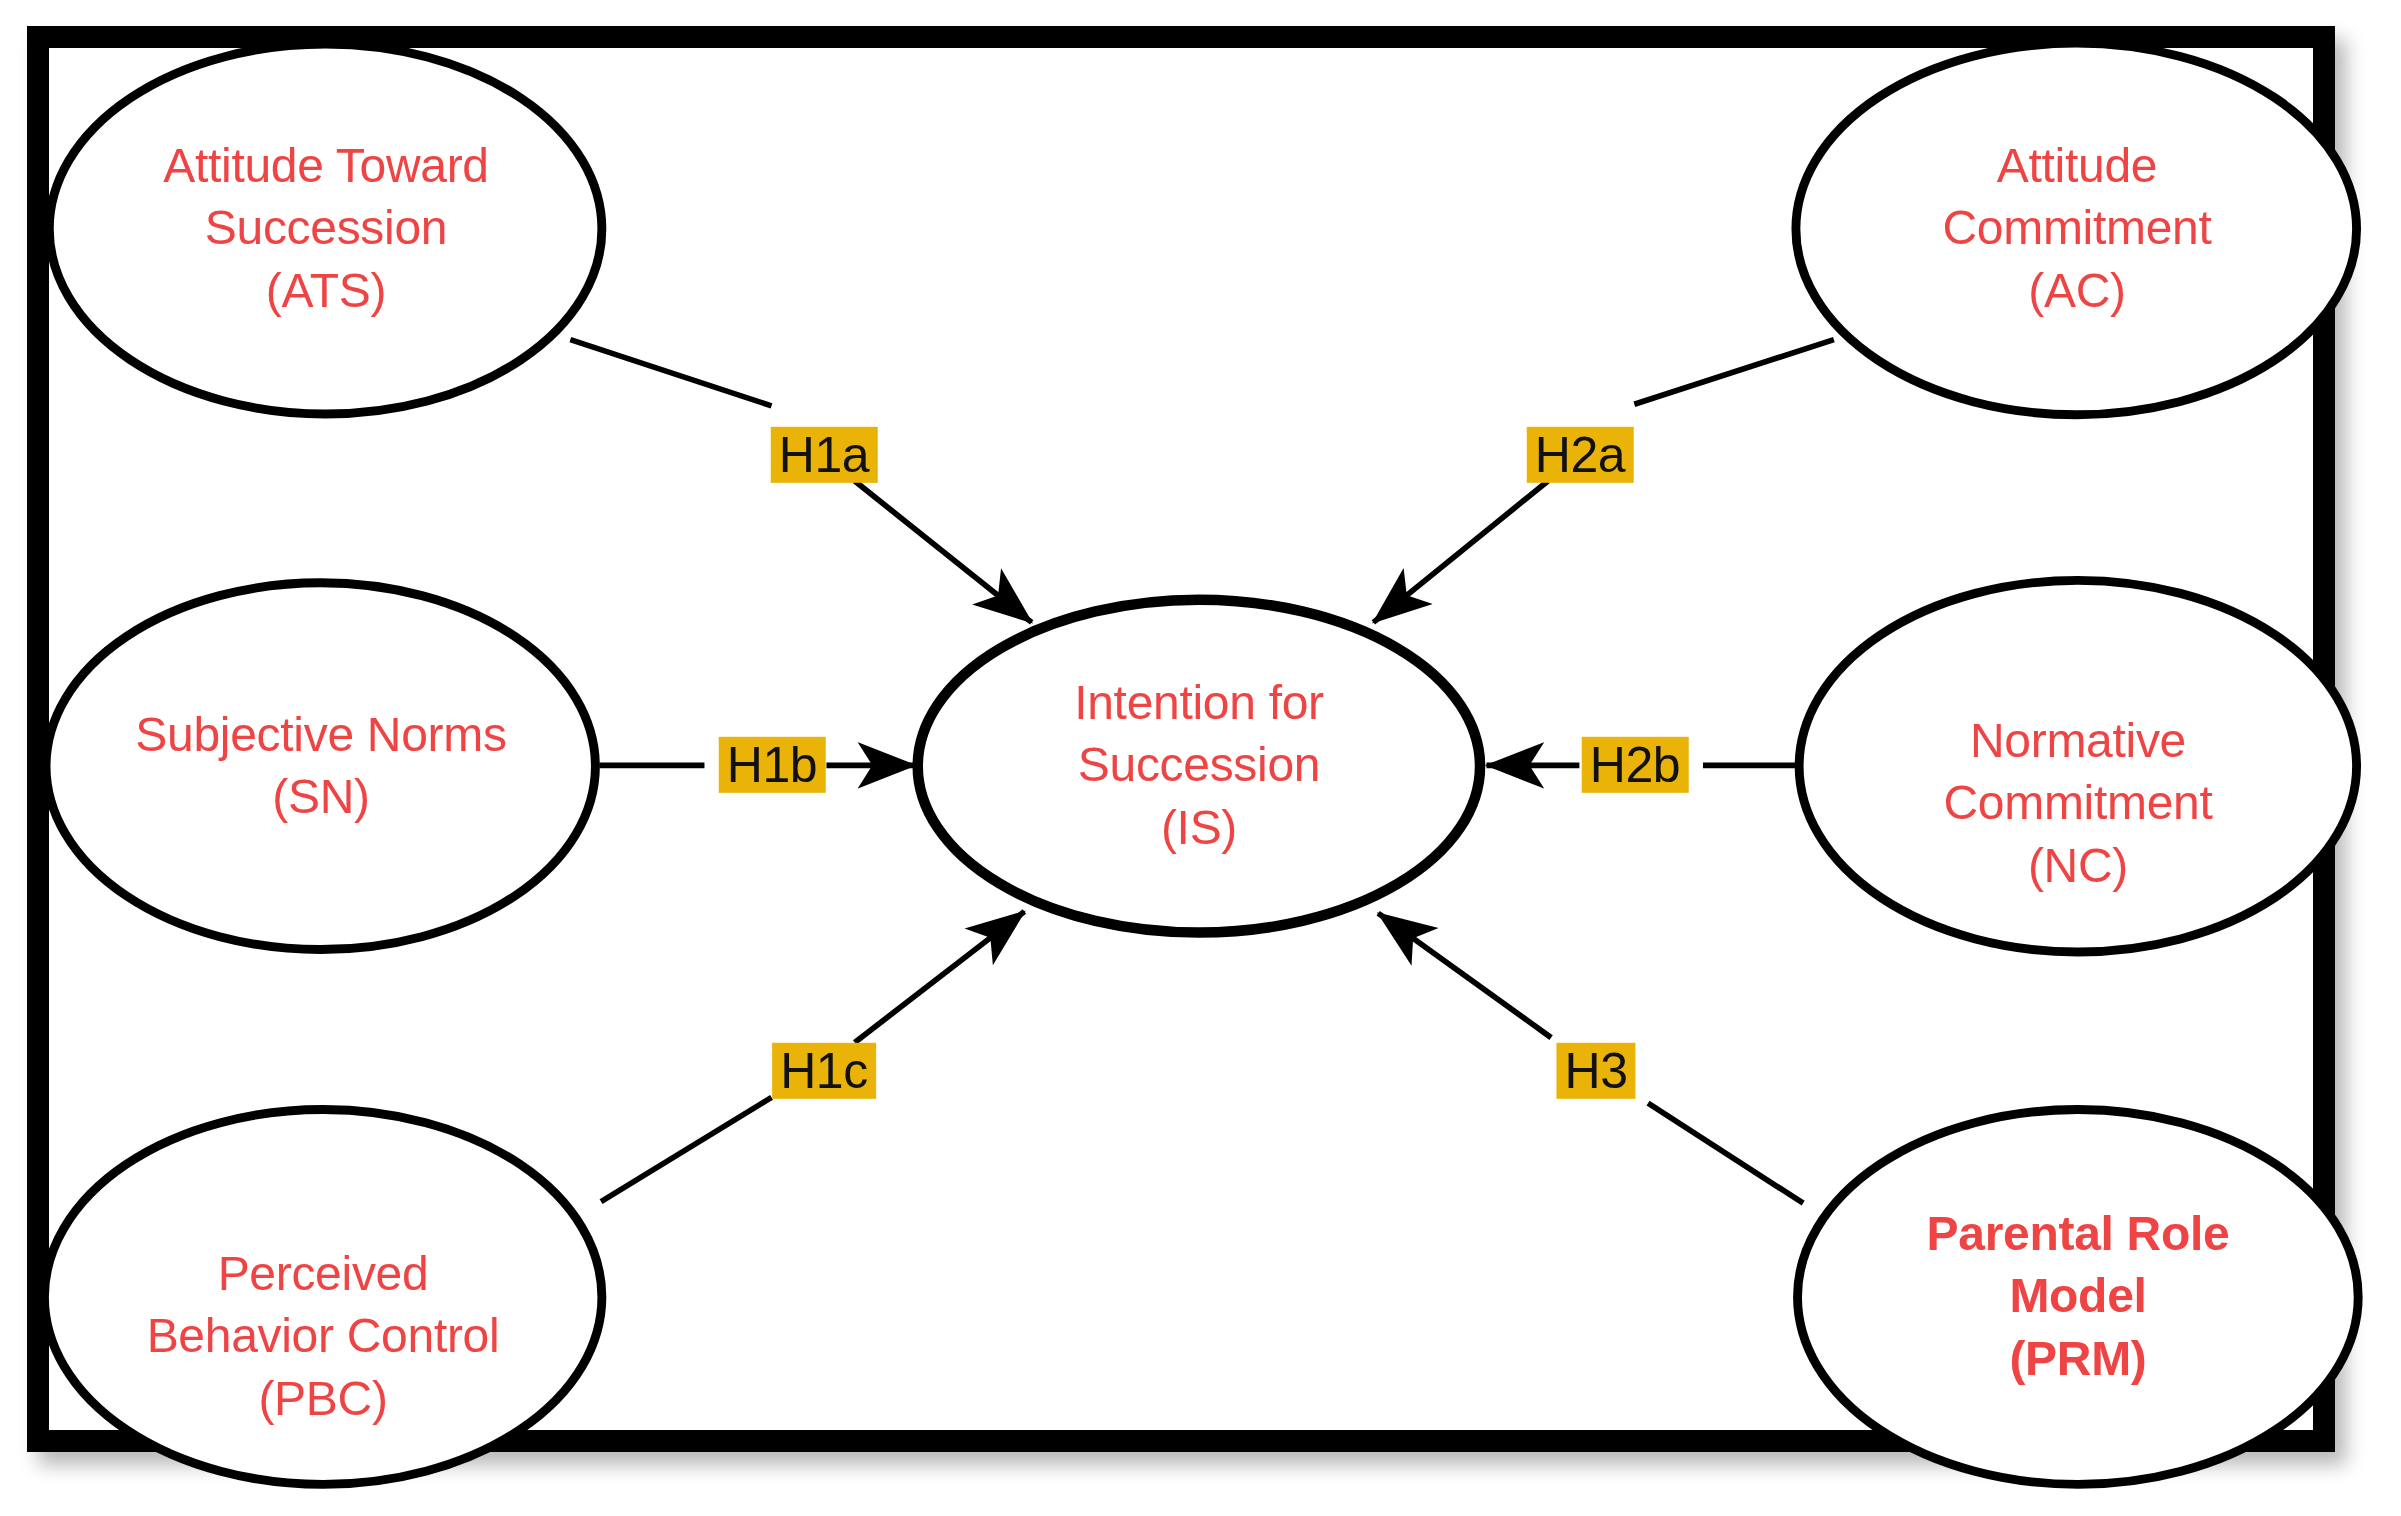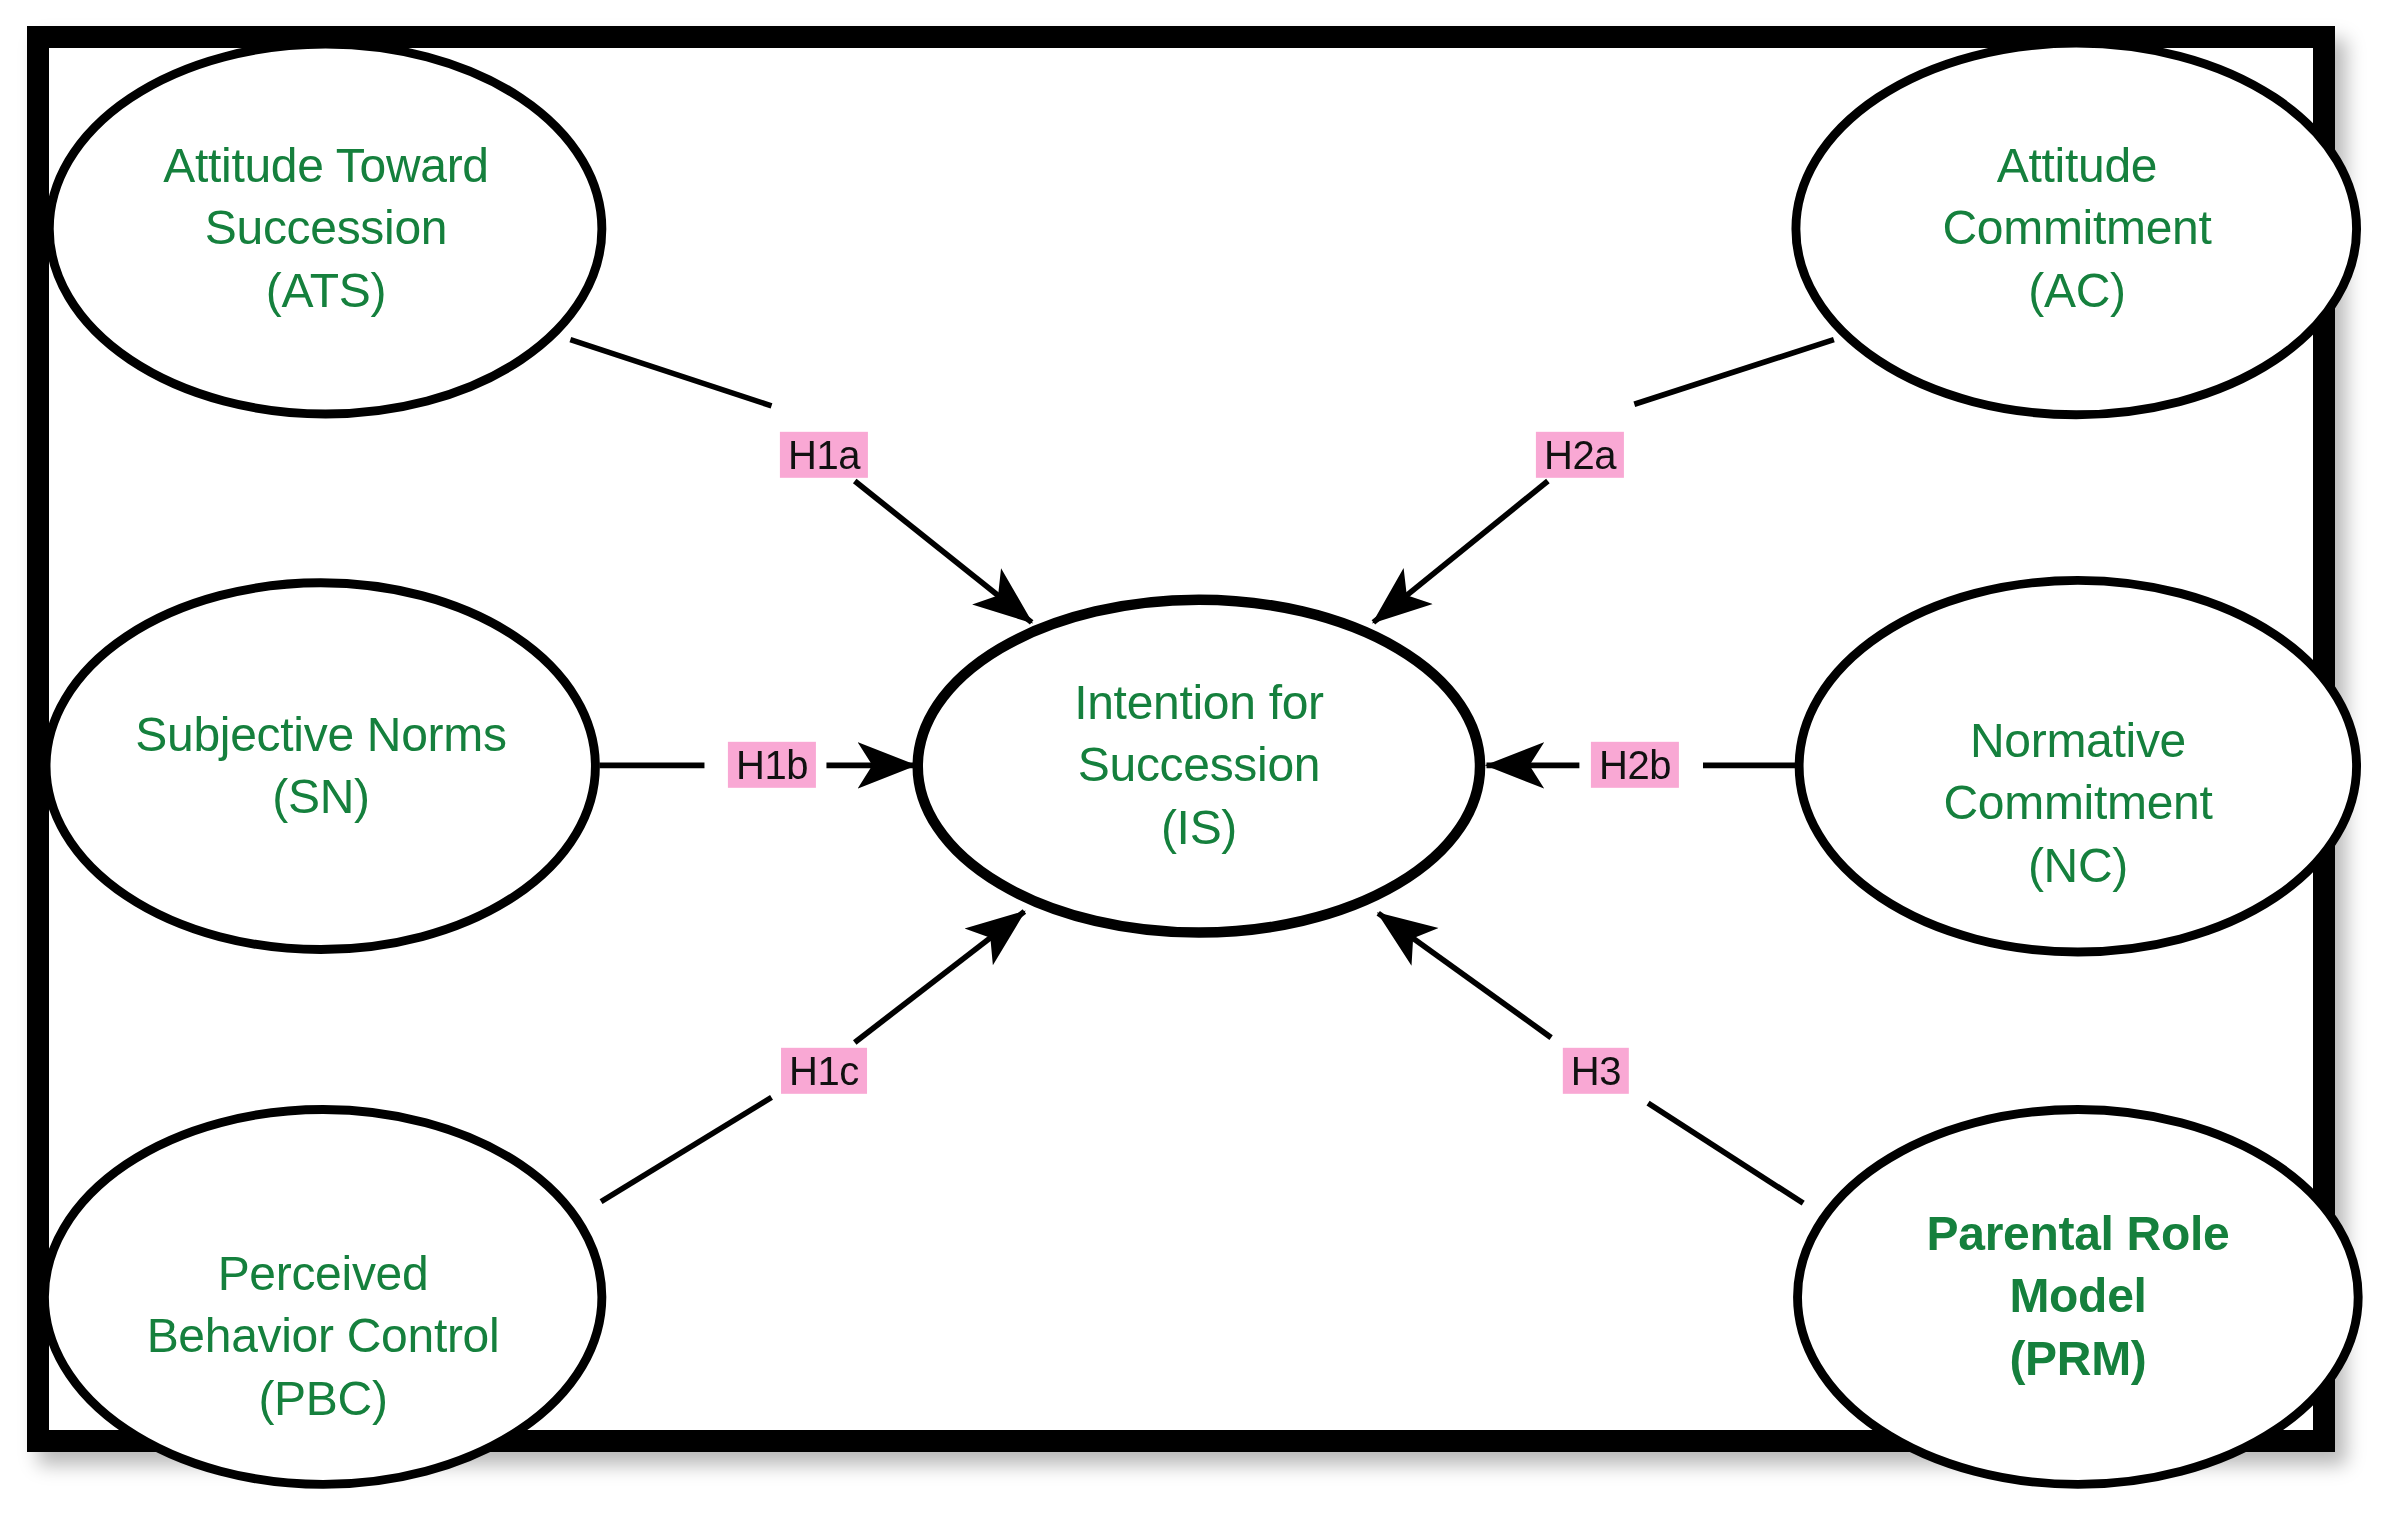--- a/index.html
+++ b/index.html
@@ -32,39 +32,39 @@
   #canvas {
     position: absolute;
     left: 0;
     top: 0;
     width: 2401px;
     height: 1517px;
   }
   .node-label {
     position: absolute;
     text-align: center;
-    color: #15803d;
+    color: #ef4444;
     font-size: 48px;
     line-height: 1.30;
     letter-spacing: -0.3px;
     font-weight: 400;
     white-space: pre-line;
     transform: translate(-50%, -50%);
     pointer-events: none;
   }
   .edge-label {
     position: absolute;
     color: #111111;
-    font-size: 40px;
+    font-size: 50px;
     line-height: 1;
     font-weight: 400;
     letter-spacing: -0.4px;
     transform: translate(-50%, -50%);
     white-space: nowrap;
-    background: #f9a8d4;
+    background: #eab308;
     padding: 3.2px 8px;
   }
 </style>
 </head>
 <body>
 
 <div id="figure-root">
 
   <div id="frame"></div>
 

